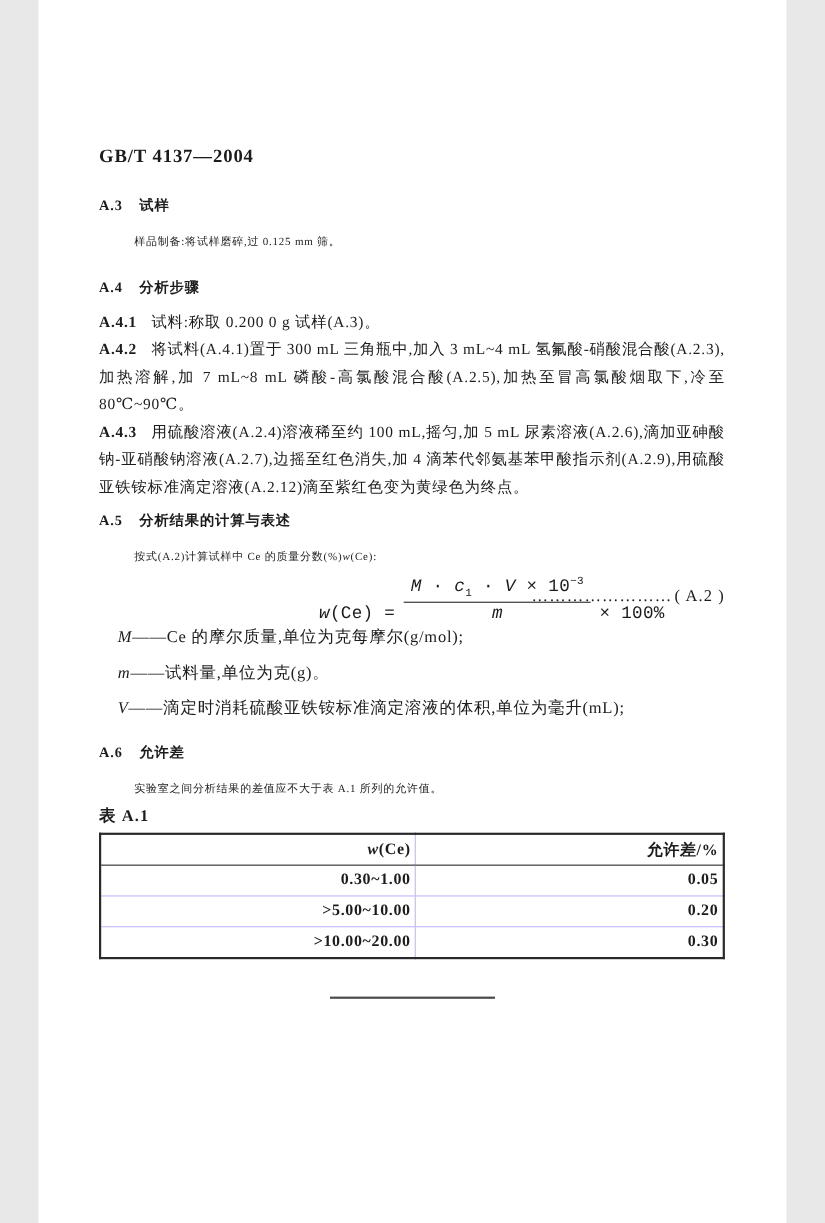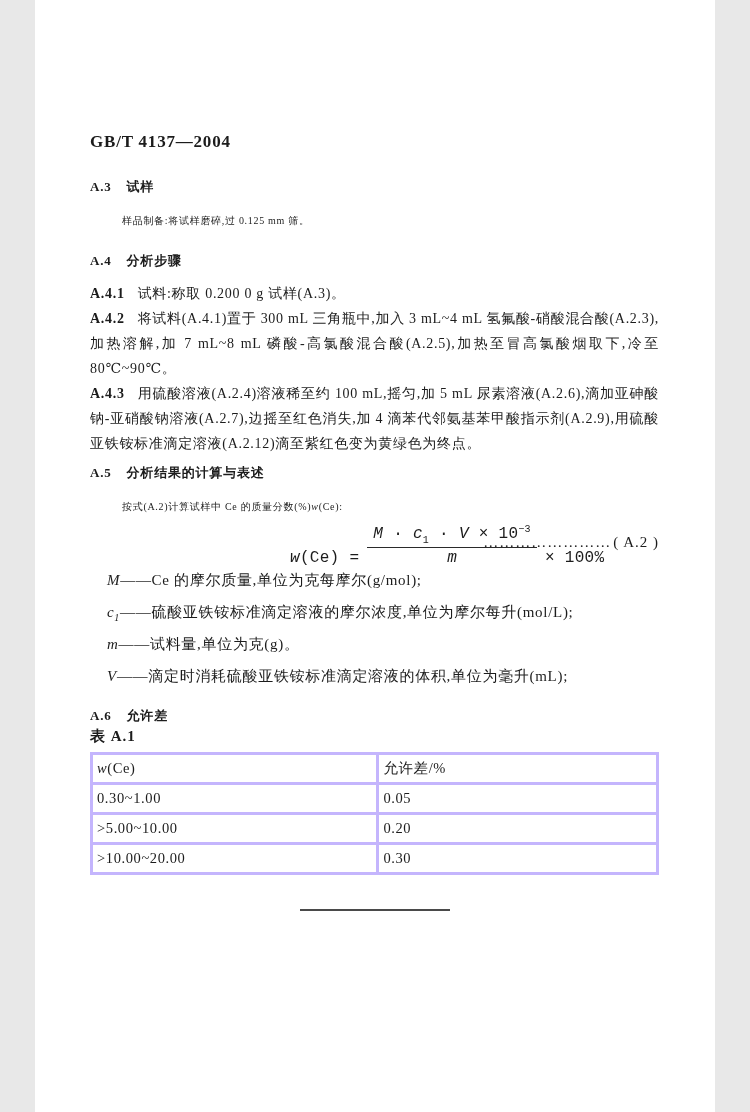--- a/index.html
+++ b/index.html
@@ -106,23 +106,23 @@
   }
   table.data-table {
     width: 100%;
     margin-top: 6px;
     border-collapse: collapse;
     border: 2px solid #2a2a2a;
     font-size: 14.5px;
     letter-spacing: 0.6px;
   }
   table.data-table th, table.data-table td {
-    border: 3px solid #c4b5fd;
-    text-align: left;
-    font-weight: normal;
+    border: 1px solid #c4b5fd;
+    text-align: right;
+    font-weight: bold;
     height: 25px;
     padding: 1px 4px;
   }
   table.data-table thead th { border-bottom: 1.5px solid #2a2a2a; }
   table.data-table col.c1 { width: 50.6%; }
 
   .end-line {
     width: 150px;
     margin: 34px auto 0;
     border-top: 2px solid #4a4a4a;
@@ -170,32 +170,30 @@
     <div class="eq-ref">
       <span class="leader">……………………</span><span>( A.2 )</span>
     </div>
   </div>
 
 
   <div class="def-line">
     <span class="def-sym"><span>M</span><sub class="f-sub"></sub></span><span>——</span><span>Ce 的摩尔质量,单位为克每摩尔(g/mol);</span>
   </div>
   <div class="def-line">
-    <span class="def-sym"><span>c</span><sub class="f-sub">1</sub></span><span>——</span><span>硫酸亚铁铵标准滴定溶液的摩尔浓度,单位为摩尔每升(mol/L);</span>
-  </div>
-  <div class="def-line">
     <span class="def-sym"><span>m</span><sub class="f-sub"></sub></span><span>——</span><span>试料量,单位为克(g)。</span>
   </div>
   <div class="def-line">
     <span class="def-sym"><span>V</span><sub class="f-sub"></sub></span><span>——</span><span>滴定时消耗硫酸亚铁铵标准滴定溶液的体积,单位为毫升(mL);</span>
   </div>
 
   <div class="sec-heading" style="margin-top:12px">
     <span class="h-no">A.6</span><span>允许差</span>
   </div>
+  <p class="body-para">实验室之间分析结果的差值应不大于表 A.1 所列的允许值。</p>
 
   <div class="table-caption">表 A.1</div>
 
   <table class="data-table">
     <colgroup>
         <col class="c1">
         <col>
       </colgroup>
     <thead>
       <tr>

